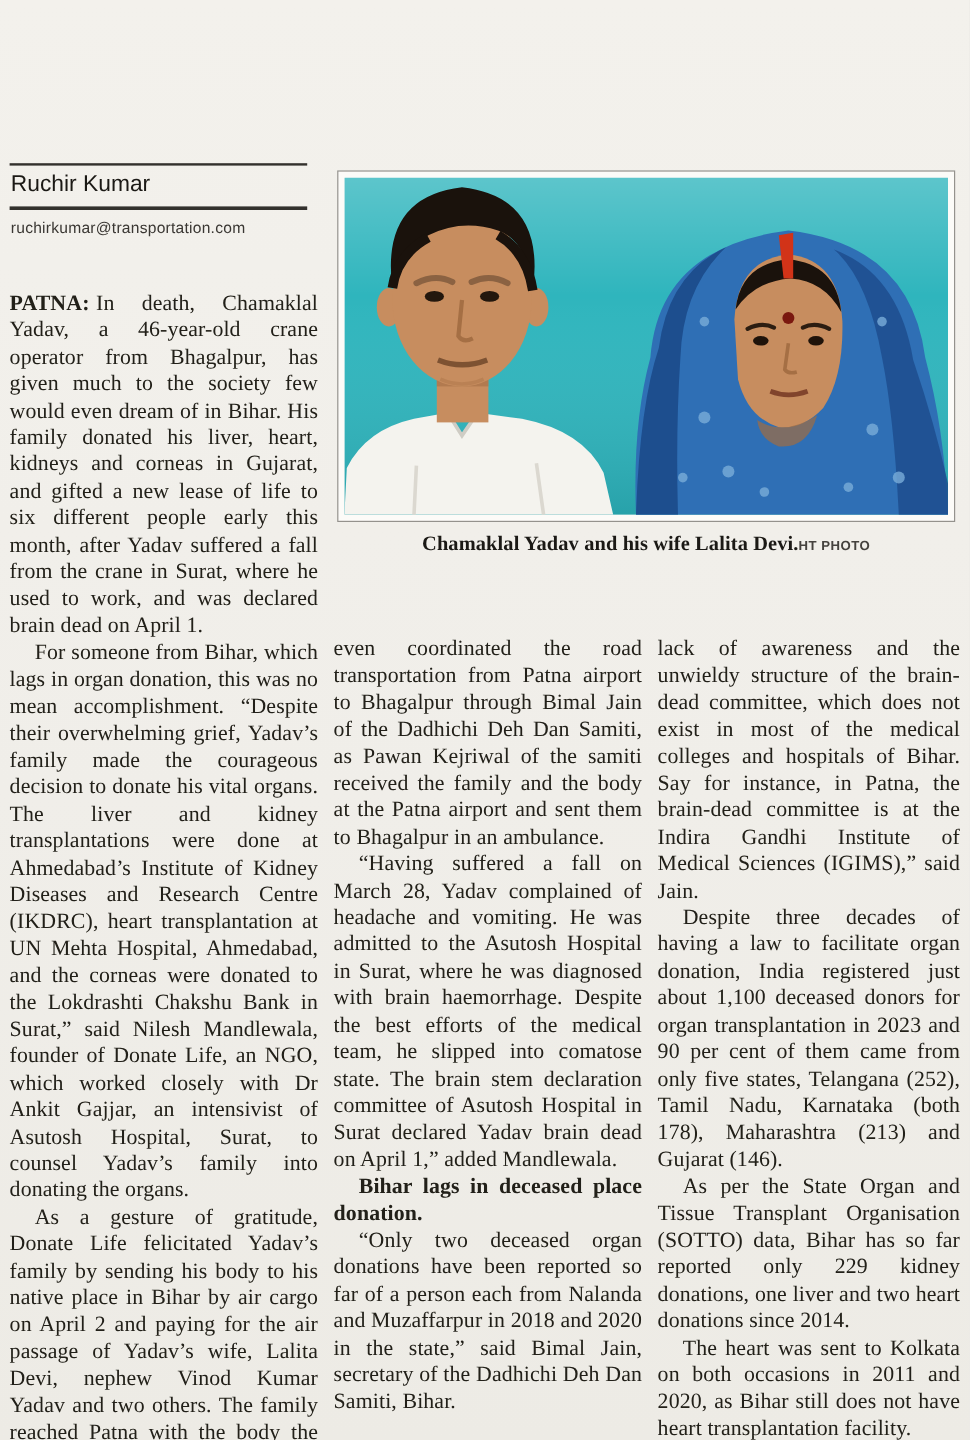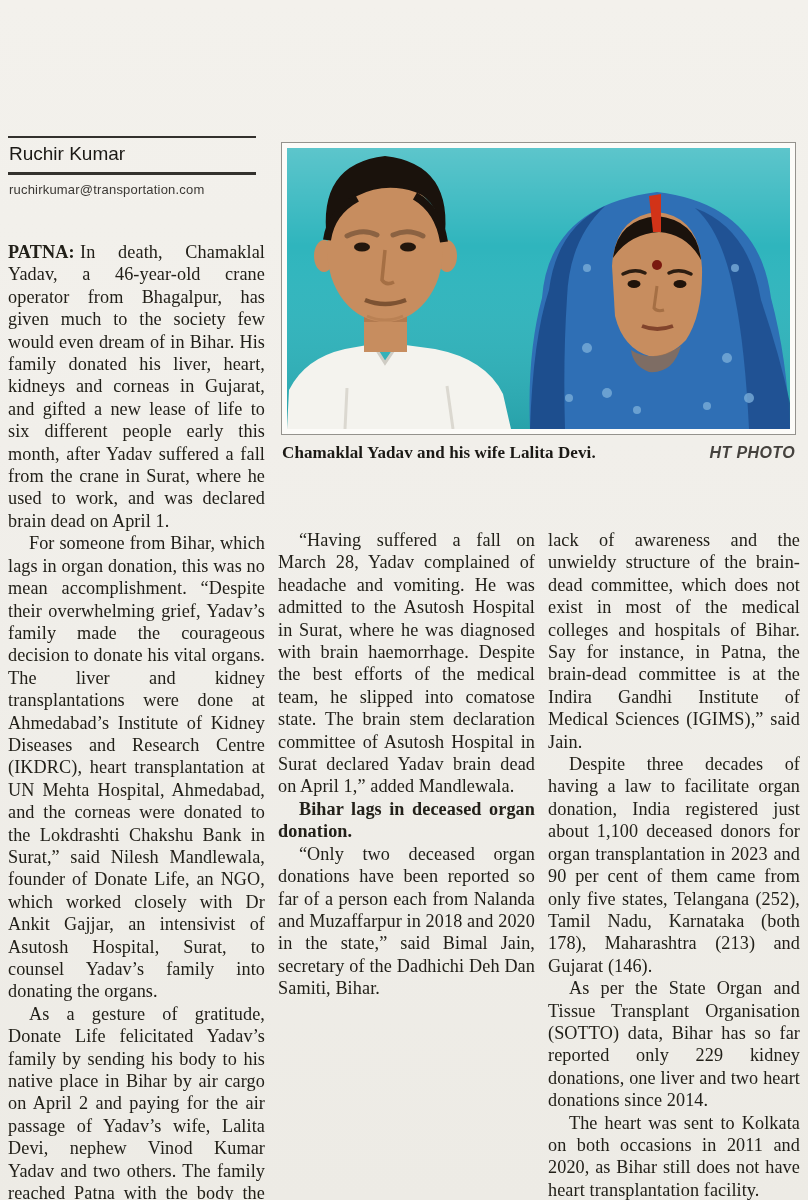--- a/index.html
+++ b/index.html
@@ -18,23 +18,23 @@
   }
   .byline-block { position:absolute; left:8px; top:136px; width:248px; font-family:"Liberation Sans","DejaVu Sans",sans-serif; }
   .rule-thin { border-top:2px solid #33312d; }
   .rule-thick { border-top:3px solid #33312d; }
   .author { font-size:19px; font-weight:400; color:#1b1915; padding:5px 0 7px 1px; }
   .email { font-size:13px; color:#3a3733; padding:7px 0 0 1px; letter-spacing:.2px; }
 
   .photo-fig { position:absolute; left:281px; top:142px; width:515px; }
   .photo-frame { border:1px solid #94928d; background:#fcfbf8; padding:5px; }
   .photo-frame svg { display:block; width:503px; height:281px; }
-  .caption-row { display:flex; justify-content:space-between; align-items:baseline; margin-top:8px; padding:0 1px; }
+  .caption-row { display:flex; justify-content:center; align-items:baseline; margin-top:8px; padding:0 1px; }
   .caption { font-size:17px; font-weight:700; color:#1b1915; letter-spacing:.1px; }
-  .credit { font-family:"Liberation Sans","DejaVu Sans",sans-serif; font-size:16px; font-weight:700; color:#45423e; letter-spacing:.4px;font-style:italic; }
+  .credit { font-family:"Liberation Sans","DejaVu Sans",sans-serif; font-size:11px; font-weight:700; color:#45423e; letter-spacing:.4px; }
 
   .col {
     position:absolute; text-align:justify;
     font-size:18.2px; line-height:22.4px; color:#222019;
     letter-spacing:.1px; overflow:hidden;margin-top:45px;
   }
   .col p { text-indent:1.15em; }
   .col p.noindent { text-indent:0; }
   .lead { font-weight:700; margin-right:.3em; }
   p.subhead { font-weight:700; }
@@ -126,22 +126,23 @@
   </figure>
 
   <div class="col" id="col1">
     <p class="noindent"><span class="lead">PATNA:</span><span>In death, Chamaklal Yadav, a 46-year-old crane operator from Bhagalpur, has given much to the society few would even dream of in Bihar. His family donated his liver, heart, kidneys and corneas in Gujarat, and gifted a new lease of life to six different people early this month, after Yadav suffered a fall from the crane in Surat, where he used to work, and was declared brain dead on April 1.</span></p>
     <p>For someone from Bihar, which lags in organ donation, this was no mean accomplishment. “Despite their overwhelming grief, Yadav’s family made the courageous decision to donate his vital organs. The liver and kidney transplantations were done at Ahmedabad’s Institute of Kidney Diseases and Research Centre (IKDRC), heart transplantation at UN Mehta Hospital, Ahmedabad, and the corneas were donated to the Lokdrashti Chakshu Bank in Surat,” said Nilesh Mandlewala, founder of Donate Life, an NGO, which worked closely with Dr Ankit Gajjar, an intensivist of Asutosh Hospital, Surat, to counsel Yadav’s family into donating the organs.</p>
     <p>As a gesture of gratitude, Donate Life felicitated Yadav’s family by sending his body to his native place in Bihar by air cargo on April 2 and paying for the air passage of Yadav’s wife, Lalita Devi, nephew Vinod Kumar Yadav and two others. The family reached Patna with the body the next day and drove to Bhagalpur, where Yadav was cremated.</p>
 
   </div>
 
   <div class="col" id="col2">
+    <p class="noindent">even coordinated the road transportation from Patna airport to Bhagalpur through Bimal Jain of the Dadhichi Deh Dan Samiti, as Pawan Kejriwal of the samiti received the family and the body at the Patna airport and sent them to Bhagalpur in an ambulance.</p>
     <p>“Having suffered a fall on March 28, Yadav complained of headache and vomiting. He was admitted to the Asutosh Hospital in Surat, where he was diagnosed with brain haemorrhage. Despite the best efforts of the medical team, he slipped into comatose state. The brain stem declaration committee of Asutosh Hospital in Surat declared Yadav brain dead on April 1,” added Mandlewala.</p>
-    <p class="subhead">Bihar lags in deceased organ donation.</p>
+    <p class="subhead">Bihar lags in deceased place donation.</p>
     <p>“Only two deceased organ donations have been reported so far of a person each from Nalanda and Muzaffarpur in 2018 and 2020 in the state,” said Bimal Jain, secretary of the Dadhichi Deh Dan Samiti, Bihar.</p>
   </div>
 
   <div class="col" id="col3">
     <p class="noindent">lack of awareness and the unwieldy structure of the brain-dead committee, which does not exist in most of the medical colleges and hospitals of Bihar. Say for instance, in Patna, the brain-dead committee is at the Indira Gandhi Institute of Medical Sciences (IGIMS),” said Jain.</p>
     <p>Despite three decades of having a law to facilitate organ donation, India registered just about 1,100 deceased donors for organ transplantation in 2023 and 90 per cent of them came from only five states, Telangana (252), Tamil Nadu, Karnataka (both 178), Maharashtra (213) and Gujarat (146).</p>
     <p>As per the State Organ and Tissue Transplant Organisation (SOTTO) data, Bihar has so far reported only 229 kidney donations, one liver and two heart donations since 2014.</p>
     <p>The heart was sent to Kolkata on both occasions in 2011 and 2020, as Bihar still does not have heart transplantation facility.</p>
     <p>As many as 20 body donations have so far been done through the Dadhichi Deh Dan Samiti in Bihar, said Jain.</p>
   </div>

